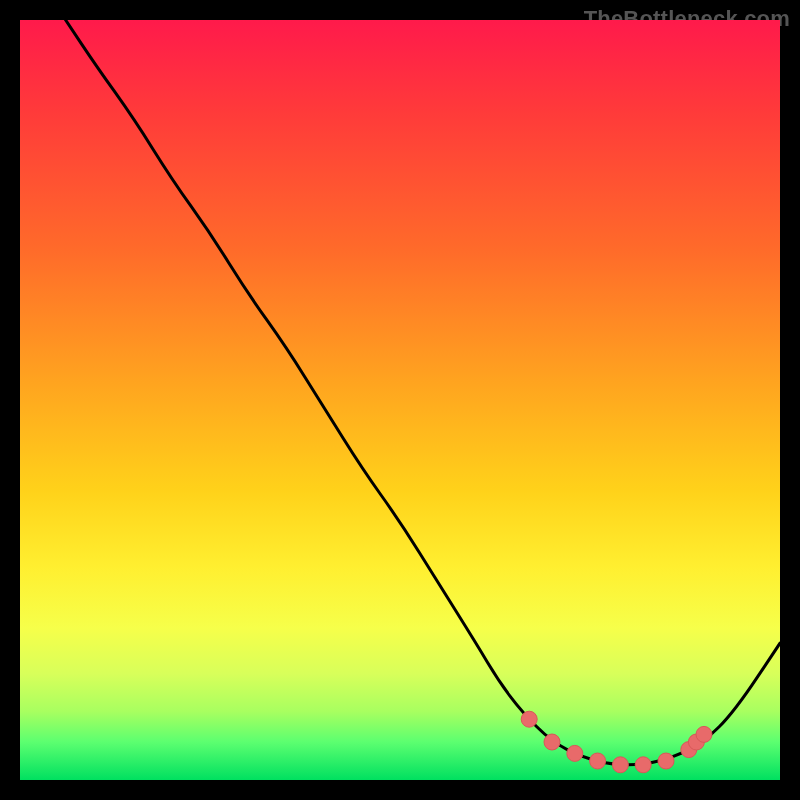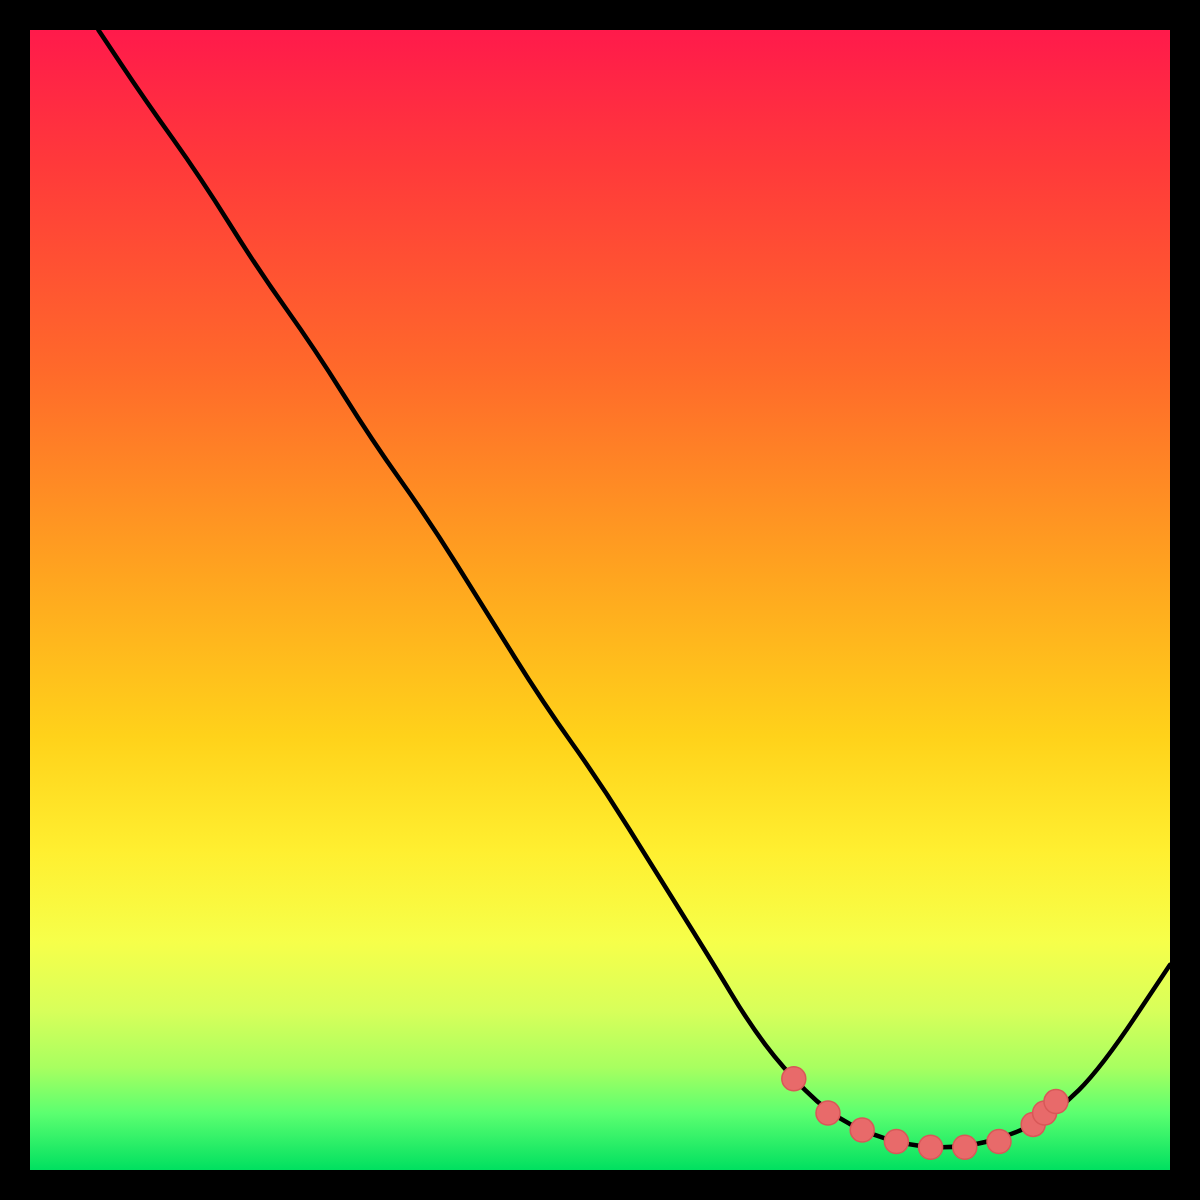--- a/index.html
+++ b/index.html
@@ -50,20 +50,21 @@
   .dot {
     fill: #e86a6a;
     stroke: #d85858;
     stroke-width: 1;
   }
 </style>
 </head>
 <body>
 
 <div class="stage">
+  <div class="watermark">TheBottleneck.com</div>
 
   <div class="plot-area">
     <svg class="curve" viewBox="0 0 760 760" preserveAspectRatio="none">
       <path id="curve-path" fill="none" stroke="#000" stroke-width="3" stroke-linecap="round" stroke-linejoin="round" d="M 45.6 0 Q 45.6 0 60.8 22.80000000000001 Q 76 45.60000000000002 95 72.19999999999999 Q 114 98.79999999999995 133 129.2 Q 152 159.60000000000002 171 186.20000000000005 Q 190 212.80000000000007 209 243.20000000000002 Q 228 273.59999999999997 247 300.2 Q 266 326.8 285 357.20000000000005 Q 304 387.6 323 418 Q 342 448.40000000000003 361 475 Q 380 501.59999999999997 399 532 Q 418.00000000000006 562.4 437 592.8 Q 456 623.2 467.4 642.2 Q 478.8 661.2 490.20000000000005 676.4000000000001 Q 501.6 691.6 516.8 706.8 Q 532 722 547.2 729.6 Q 562.4 737.2 577.6 741 Q 592.8000000000001 744.8 608 744.8 Q 623.1999999999999 744.8 638.4 741 Q 653.6 737.2 668.8 729.6 Q 684 722 699.2 706.8 Q 714.4 691.6 737.2 657.4000000000001 T 760 623.2"></path>
       <g id="markers-group">
           <circle cx="509.20000000000005" cy="699.2" r="8" class="dot"></circle>
           <circle cx="532" cy="722" r="8" class="dot"></circle>
           <circle cx="554.8" cy="733.4" r="8" class="dot"></circle>
           <circle cx="577.6" cy="741" r="8" class="dot"></circle>
           <circle cx="600.4" cy="744.8" r="8" class="dot"></circle>

